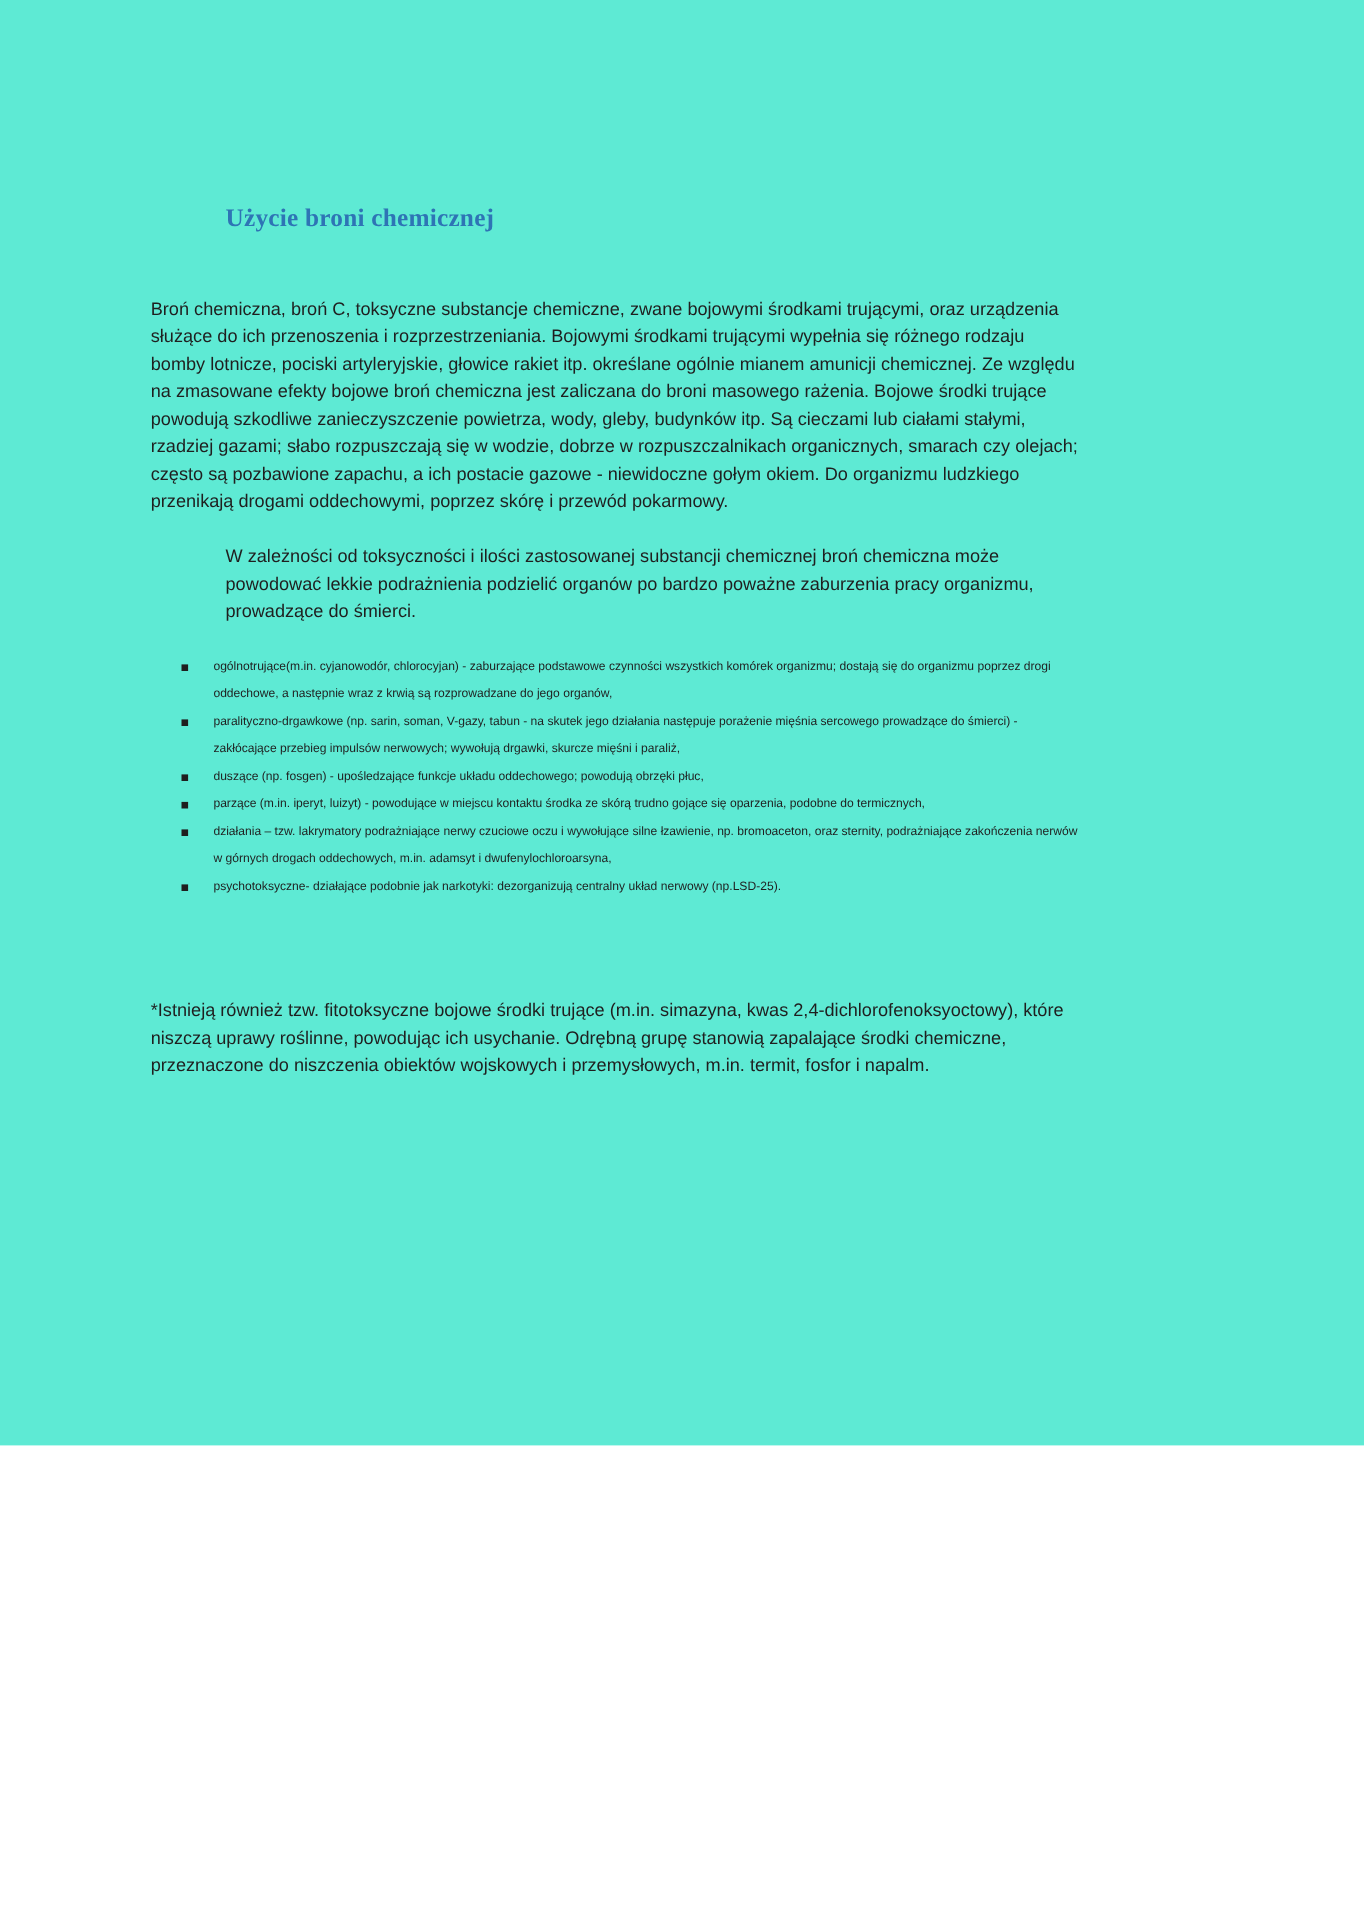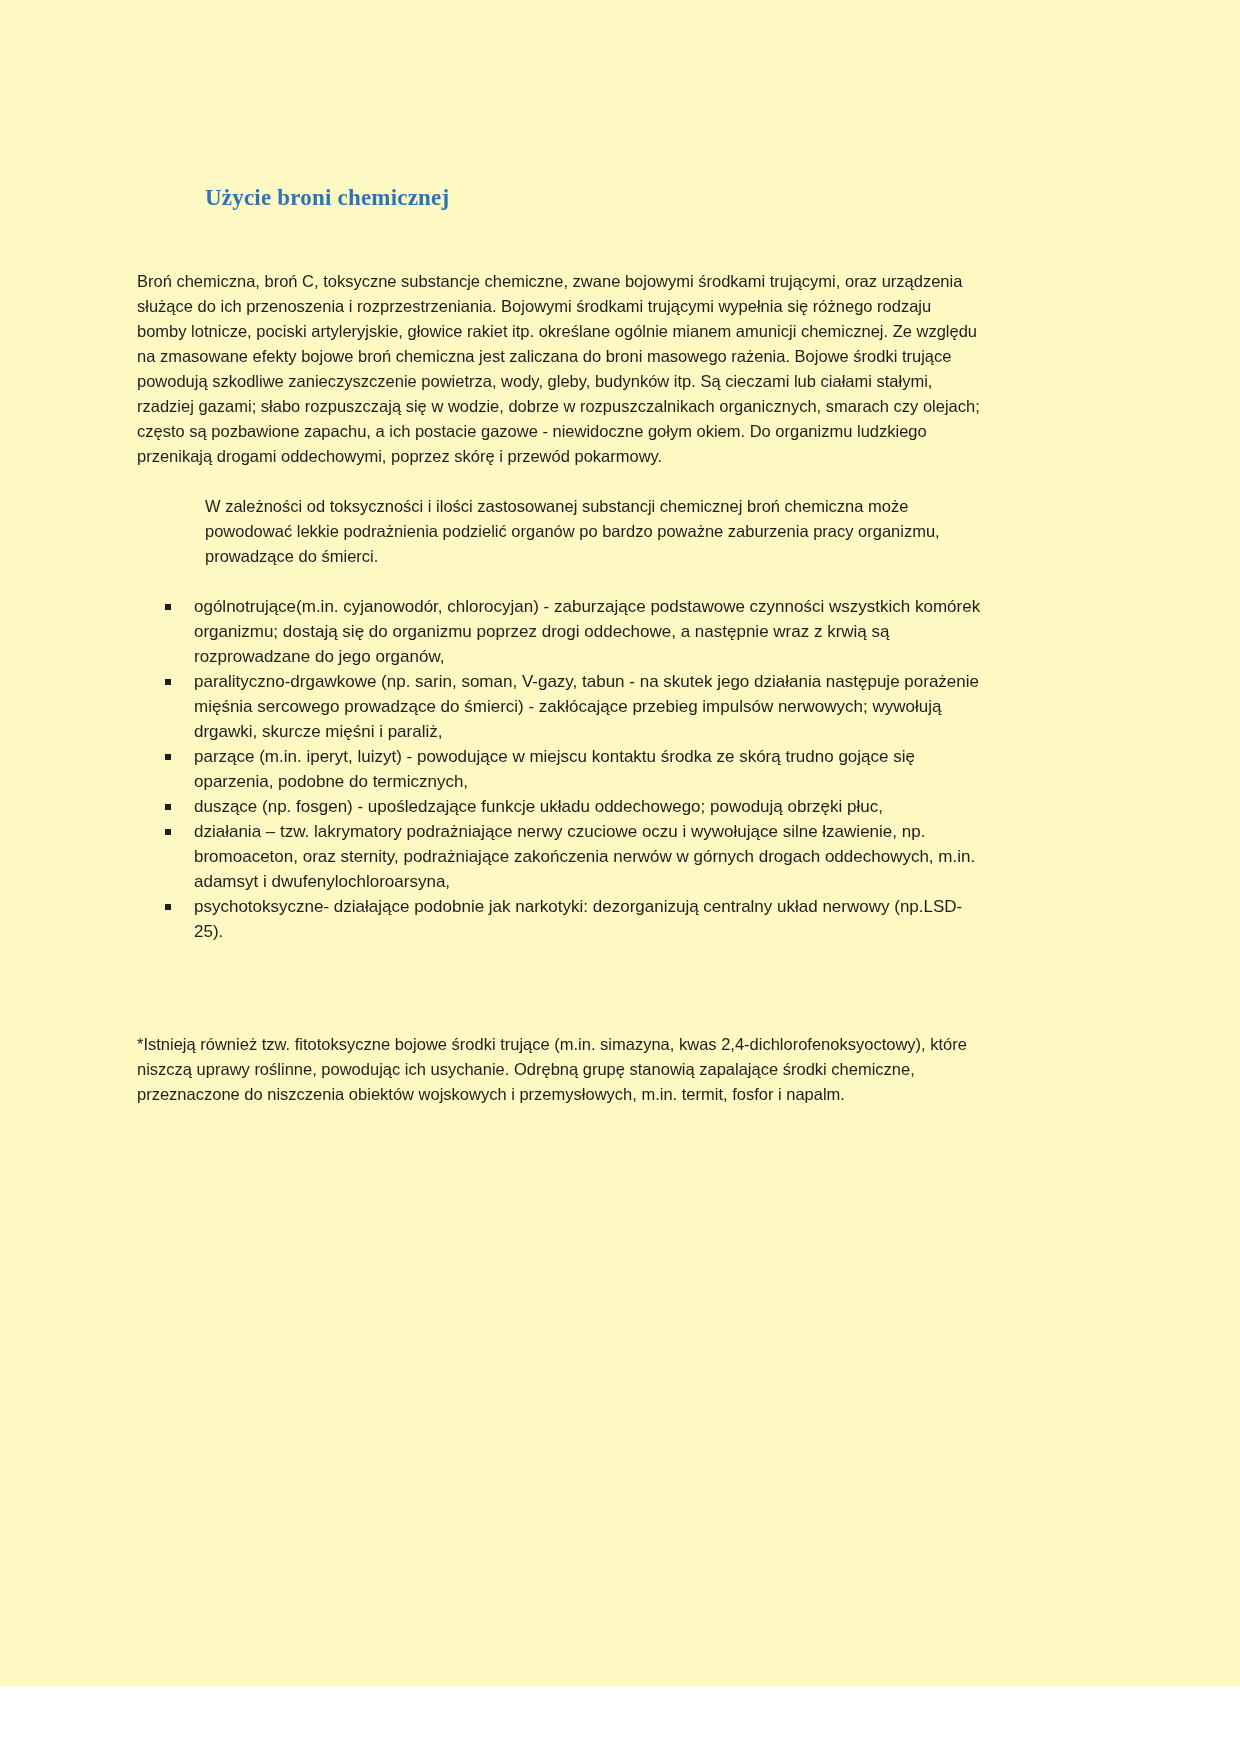--- a/index.html
+++ b/index.html
@@ -4,22 +4,22 @@
 <style>
   * { margin:0; padding:0; box-sizing:border-box; }
   html, body { background:#ffffff; }
   body {
     width:1240px; height:1754px;
     font-family:"Liberation Sans", sans-serif;
     color:#1f1f1f;
     overflow:hidden;
   }
   .page {
-    width:1240px; height:1686px;
-    background:#fef9c3;
+    width:1240px; height:1314px;
+    background:#5eead4;
     padding:185px 0 0 137px;
   }
   .content { width:848px; }
   .doc-title {
     font-family:"Liberation Serif", serif;
     font-size:23px;
     font-weight:700;
     color:#2e74b5;
     margin-left:68px;
     margin-bottom:58px;
@@ -33,21 +33,21 @@
   p.indent { margin-left:68px; }
   .bold { font-weight:400; }
   ul.bullets {
     list-style:none;
     margin-left:28px;
     margin-bottom:88px;
     width:820px;
   }
   ul.bullets li {
     display:flex;
-    font-size:17px;
+    font-size:11px;
     line-height:25px;
   }
   .bullet {
     flex:0 0 6px;
     width:6px; height:6px;
     background:#1f1f1f;
     margin-top:10px;
     margin-right:23px;
   }
   .li-body { flex:1; }
@@ -69,25 +69,25 @@
         <li>
           <span class="bullet"></span>
           <div class="li-body"><span class="bold">ogólnotrujące</span><span>(m.in. cyjanowodór, chlorocyjan) - zaburzające podstawowe czynności wszystkich komórek organizmu; dostają się do organizmu poprzez drogi oddechowe, a następnie wraz z krwią są rozprowadzane do jego organów,</span></div>
         </li>
         <li>
           <span class="bullet"></span>
           <div class="li-body"><span class="bold">paralityczno-drgawkowe </span><span>(np. sarin, soman, V-gazy, tabun - na skutek jego działania następuje porażenie mięśnia sercowego prowadzące do śmierci) - zakłócające przebieg impulsów nerwowych; wywołują drgawki, skurcze mięśni i paraliż,</span></div>
         </li>
         <li>
           <span class="bullet"></span>
-          <div class="li-body"><span class="bold">parzące </span><span>(m.in. iperyt, luizyt) - powodujące w miejscu kontaktu środka ze skórą trudno gojące się oparzenia, podobne do termicznych,</span></div>
+          <div class="li-body"><span class="bold">duszące </span><span>(np. fosgen) - upośledzające funkcje układu oddechowego; powodują obrzęki płuc,</span></div>
         </li>
         <li>
           <span class="bullet"></span>
-          <div class="li-body"><span class="bold">duszące </span><span>(np. fosgen) - upośledzające funkcje układu oddechowego; powodują obrzęki płuc,</span></div>
+          <div class="li-body"><span class="bold">parzące </span><span>(m.in. iperyt, luizyt) - powodujące w miejscu kontaktu środka ze skórą trudno gojące się oparzenia, podobne do termicznych,</span></div>
         </li>
         <li>
           <span class="bullet"></span>
           <div class="li-body"><span class="bold">działania – </span><span>tzw. lakrymatory podrażniające nerwy czuciowe oczu i wywołujące silne łzawienie, np. bromoaceton, oraz sternity, podrażniające zakończenia nerwów w górnych drogach oddechowych, m.in. adamsyt i dwufenylochloroarsyna,</span></div>
         </li>
         <li>
           <span class="bullet"></span>
           <div class="li-body"><span class="bold">psychotoksyczne</span><span>- działające podobnie jak narkotyki: dezorganizują centralny układ nerwowy (np.LSD-25).</span></div>
         </li>
       </ul>

